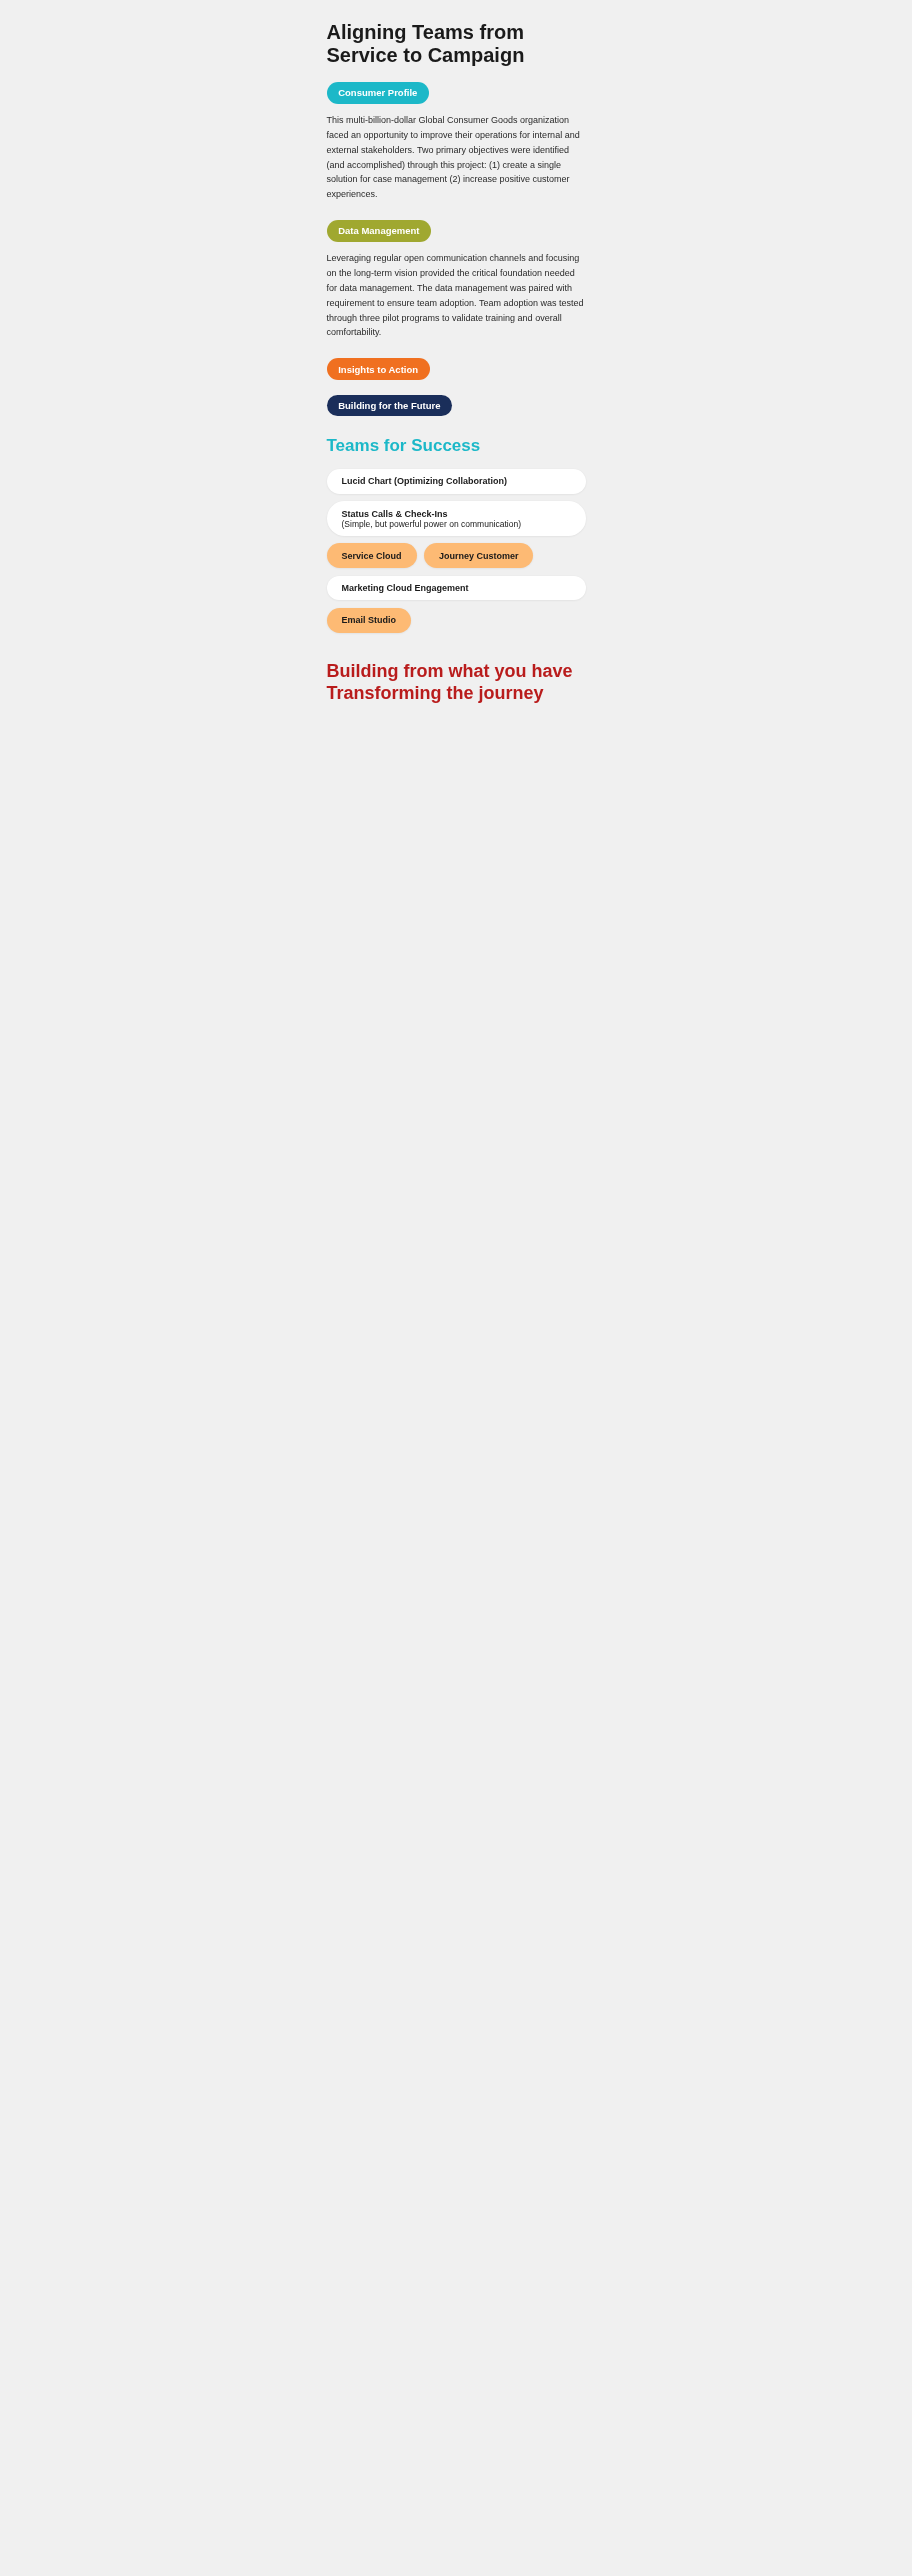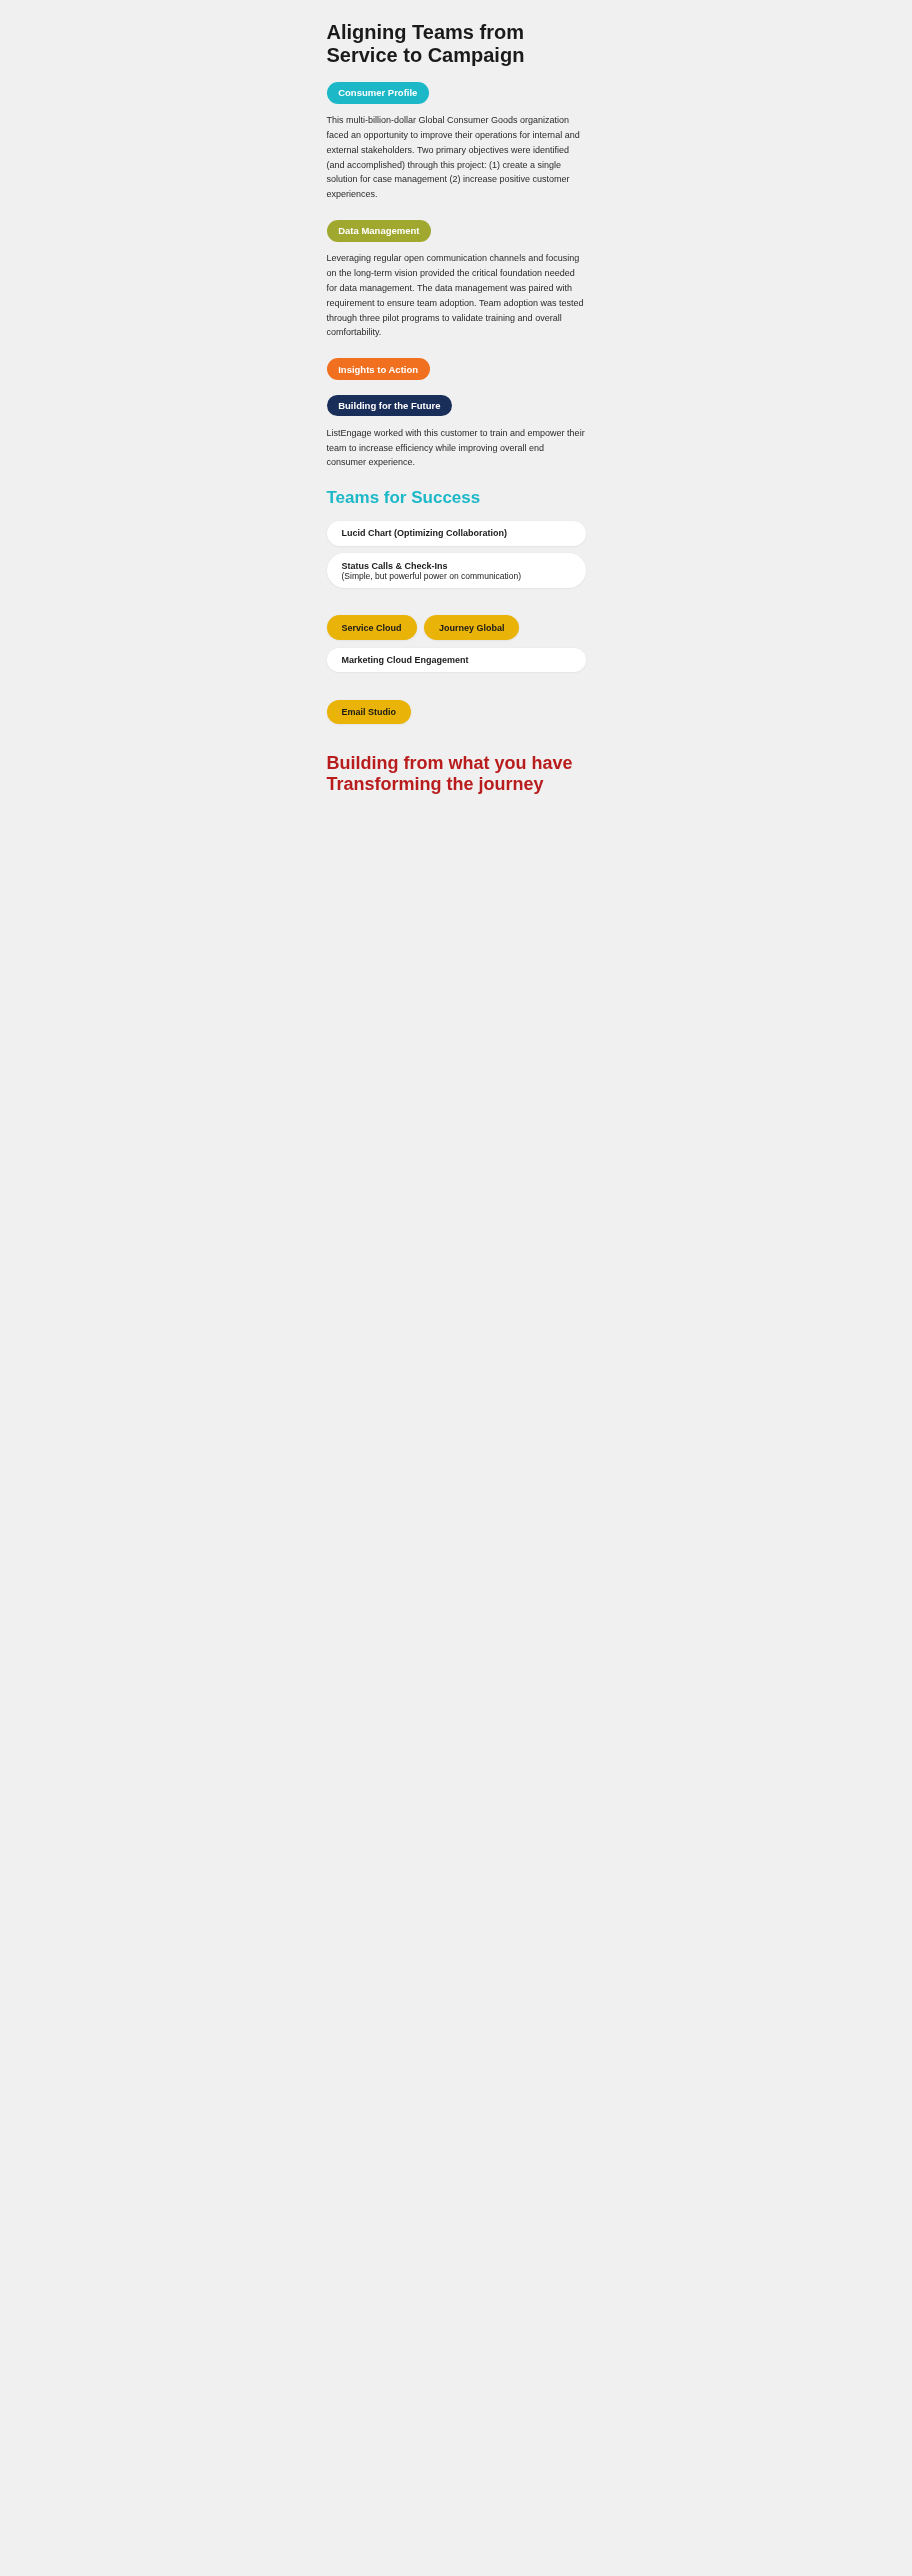--- a/index.html
+++ b/index.html
@@ -64,29 +64,28 @@
     .tools-heading {
       font-size: 17px;
       font-weight: 900;
       color: #1cb8c8;
       margin-bottom: 12.7px;
       margin-top: 10.6px;
     }
 
     .tool-pill {
       display: inline-block;
-      background-color: #eab308;
+      background-color: #fdba74;
       border-radius: 26.5px;
       padding: 7.4px 15px;
       font-size: 9px;
       font-weight: 700;
       color: #1a1a1a;
       margin-bottom: 7.4px;
       box-shadow: 0 0.5px 2.1px rgba(0,0,0,0.08);
-      margin-top: 20px;
     }
 
     .tool-pill-wide {
       display: block;
       background-color: #ffffff;
       border-radius: 26.5px;
       padding: 7.4px 15px;
       font-size: 9px;
       font-weight: 700;
       color: #1a1a1a;
@@ -133,38 +132,37 @@
   <span class="badge badge-olive">Data Management</span>
   <p class="body-text">Leveraging regular open communication channels and focusing on the long-term vision provided the critical foundation needed for data management. The data management was paired with requirement to ensure team adoption. Team adoption was tested through three pilot programs to validate training and overall comfortability.</p>
 </div>
 
 <div class="section-block">
   <span class="badge badge-orange">Insights to Action</span>
 </div>
 
 <div class="section-block">
   <span class="badge badge-dark-blue">Building for the Future</span>
-  <p class="body-text">ListEngage worked with this customer to train and empower their team to increase efficiency while improving overall end consumer experience.</p>
 </div>
 
 <div>
   <h2 class="tools-heading">Teams for Success</h2>
 
   <div class="tool-pill-wide">
     <span>Lucid Chart (Optimizing Collaboration)</span>
   </div>
 
   <div class="tool-pill-wide">
     <span>Status Calls &amp; Check-Ins</span>
     <span class="sub-text">(Simple, but powerful power on communication)</span>
   </div>
 
   <div class="tool-row">
     <div class="tool-pill">Service Cloud</div>
-    <div class="tool-pill">Journey Global</div>
+    <div class="tool-pill">Journey Customer</div>
   </div>
 
   <div class="tool-pill-wide">
     <span>Marketing Cloud Engagement</span>
   </div>
 
   <div class="tool-row">
     <div class="tool-pill">Email Studio</div>
   </div>
 </div>

